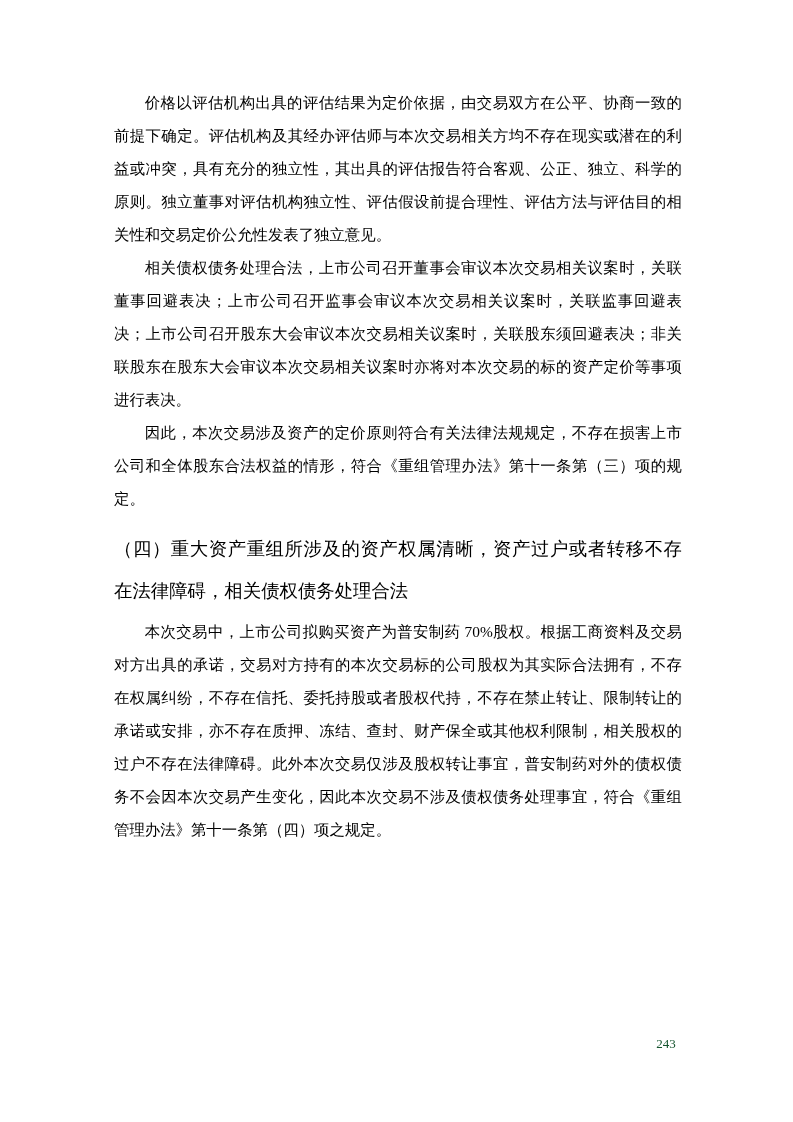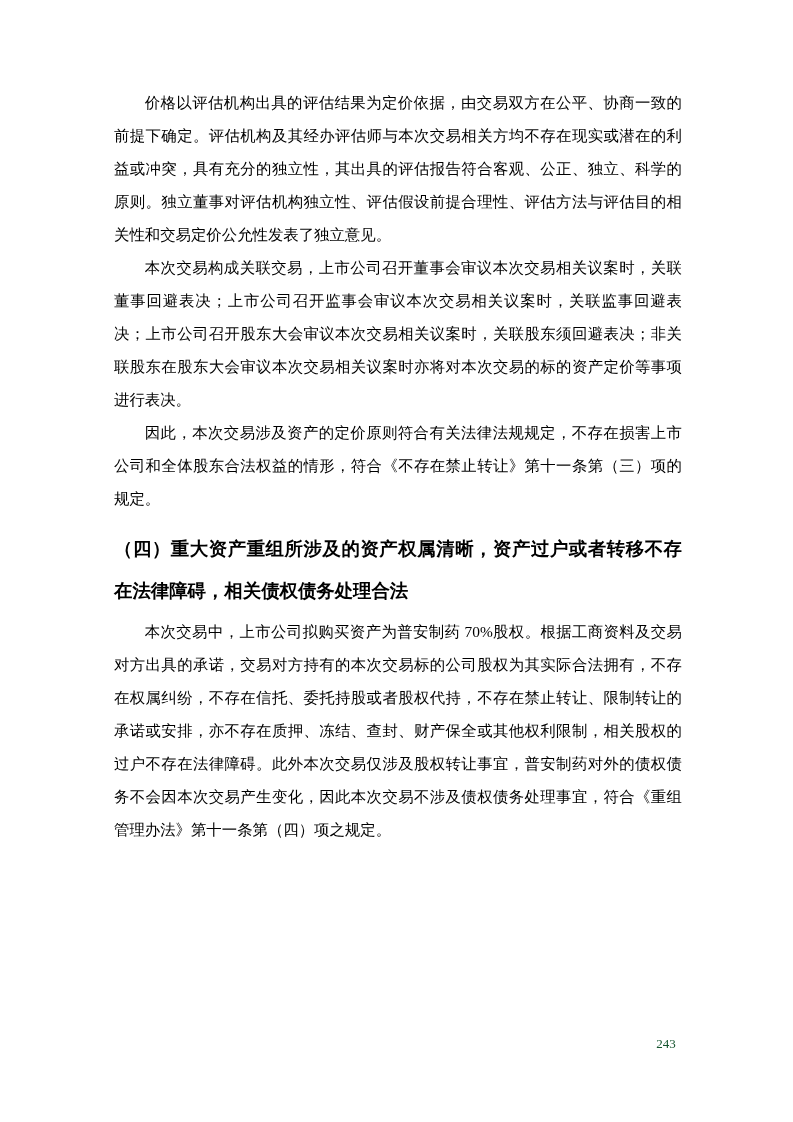--- a/index.html
+++ b/index.html
@@ -28,21 +28,21 @@
     font-family: "Liberation Serif", "DejaVu Serif", serif;
     font-size: 15.4px;
     line-height: 33px;
     text-align: justify;
     text-indent: 2em;
     color: #000000;
   }
   .section-heading {
     margin: 13px 0 3px 0;
     font-family: "Liberation Sans", "DejaVu Sans", sans-serif;
-    font-weight: bold;
+    font-weight: normal;
     font-size: 18.4px;
     line-height: 42px;
     text-align: justify;
     color: #000000;
   }
   .page-number {
     position: absolute;
     left: 650px;
     top: 1036px;
     width: 32px;
@@ -52,19 +52,19 @@
     line-height: 16px;
     color: #14532d;
   }
 </style>
 </head>
 <body>
 
 <div class="page">
   <div class="content">
     <p class="body-para">价格以评估机构出具的评估结果为定价依据，由交易双方在公平、协商一致的前提下确定。评估机构及其经办评估师与本次交易相关方均不存在现实或潜在的利益或冲突，具有充分的独立性，其出具的评估报告符合客观、公正、独立、科学的原则。独立董事对评估机构独立性、评估假设前提合理性、评估方法与评估目的相关性和交易定价公允性发表了独立意见。</p>
-    <p class="body-para">本次交易构成关联交易，上市公司召开董事会审议本次交易相关议案时，关联董事回避表决；上市公司召开监事会审议本次交易相关议案时，关联监事回避表决；上市公司召开股东大会审议本次交易相关议案时，关联股东须回避表决；非关联股东在股东大会审议本次交易相关议案时亦将对本次交易的标的资产定价等事项进行表决。</p>
-    <p class="body-para">因此，本次交易涉及资产的定价原则符合有关法律法规规定，不存在损害上市公司和全体股东合法权益的情形，符合《不存在禁止转让》第十一条第（三）项的规定。</p>
+    <p class="body-para">相关债权债务处理合法，上市公司召开董事会审议本次交易相关议案时，关联董事回避表决；上市公司召开监事会审议本次交易相关议案时，关联监事回避表决；上市公司召开股东大会审议本次交易相关议案时，关联股东须回避表决；非关联股东在股东大会审议本次交易相关议案时亦将对本次交易的标的资产定价等事项进行表决。</p>
+    <p class="body-para">因此，本次交易涉及资产的定价原则符合有关法律法规规定，不存在损害上市公司和全体股东合法权益的情形，符合《重组管理办法》第十一条第（三）项的规定。</p>
     <h2 class="section-heading">（四）重大资产重组所涉及的资产权属清晰，资产过户或者转移不存在法律障碍，相关债权债务处理合法</h2>
     <p class="body-para">本次交易中，上市公司拟购买资产为普安制药 70%股权。根据工商资料及交易对方出具的承诺，交易对方持有的本次交易标的公司股权为其实际合法拥有，不存在权属纠纷，不存在信托、委托持股或者股权代持，不存在禁止转让、限制转让的承诺或安排，亦不存在质押、冻结、查封、财产保全或其他权利限制，相关股权的过户不存在法律障碍。此外本次交易仅涉及股权转让事宜，普安制药对外的债权债务不会因本次交易产生变化，因此本次交易不涉及债权债务处理事宜，符合《重组管理办法》第十一条第（四）项之规定。</p>
   </div>
   <div class="page-number">243</div>
 </div>
 
 </body></html>

